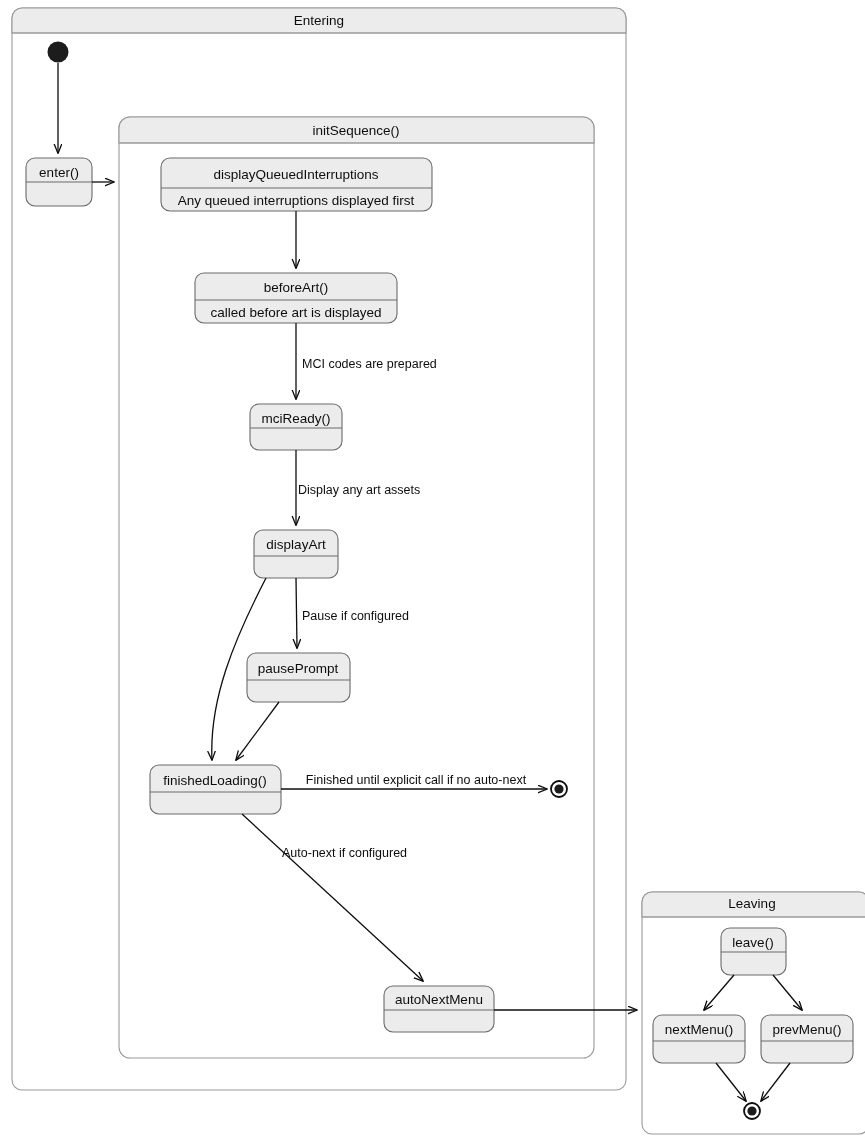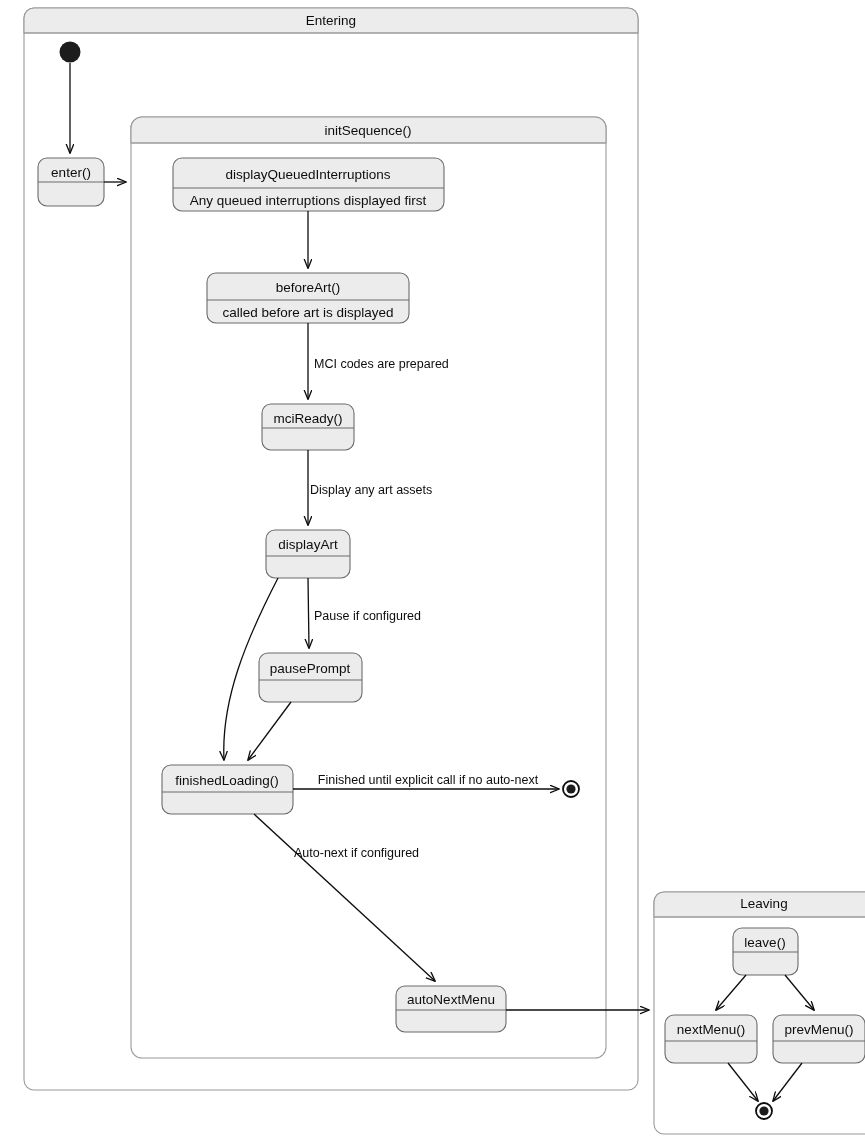--- a/index.html
+++ b/index.html
@@ -9,21 +9,21 @@
   }
   body {
     font-family: "Liberation Sans", sans-serif;
     width: 865px;
     height: 1136px;
     position: relative;
     overflow: hidden;
   }
   #diagram-root {
     position: absolute;
-    left: 16px;
+    left: 4px;
     top: 0;
     width: 844px;
     height: 1136px;
   }
   svg.diagram-canvas {
     position: absolute;
     left: 0;
     top: 0;
     width: 865px;
     height: 1136px;

